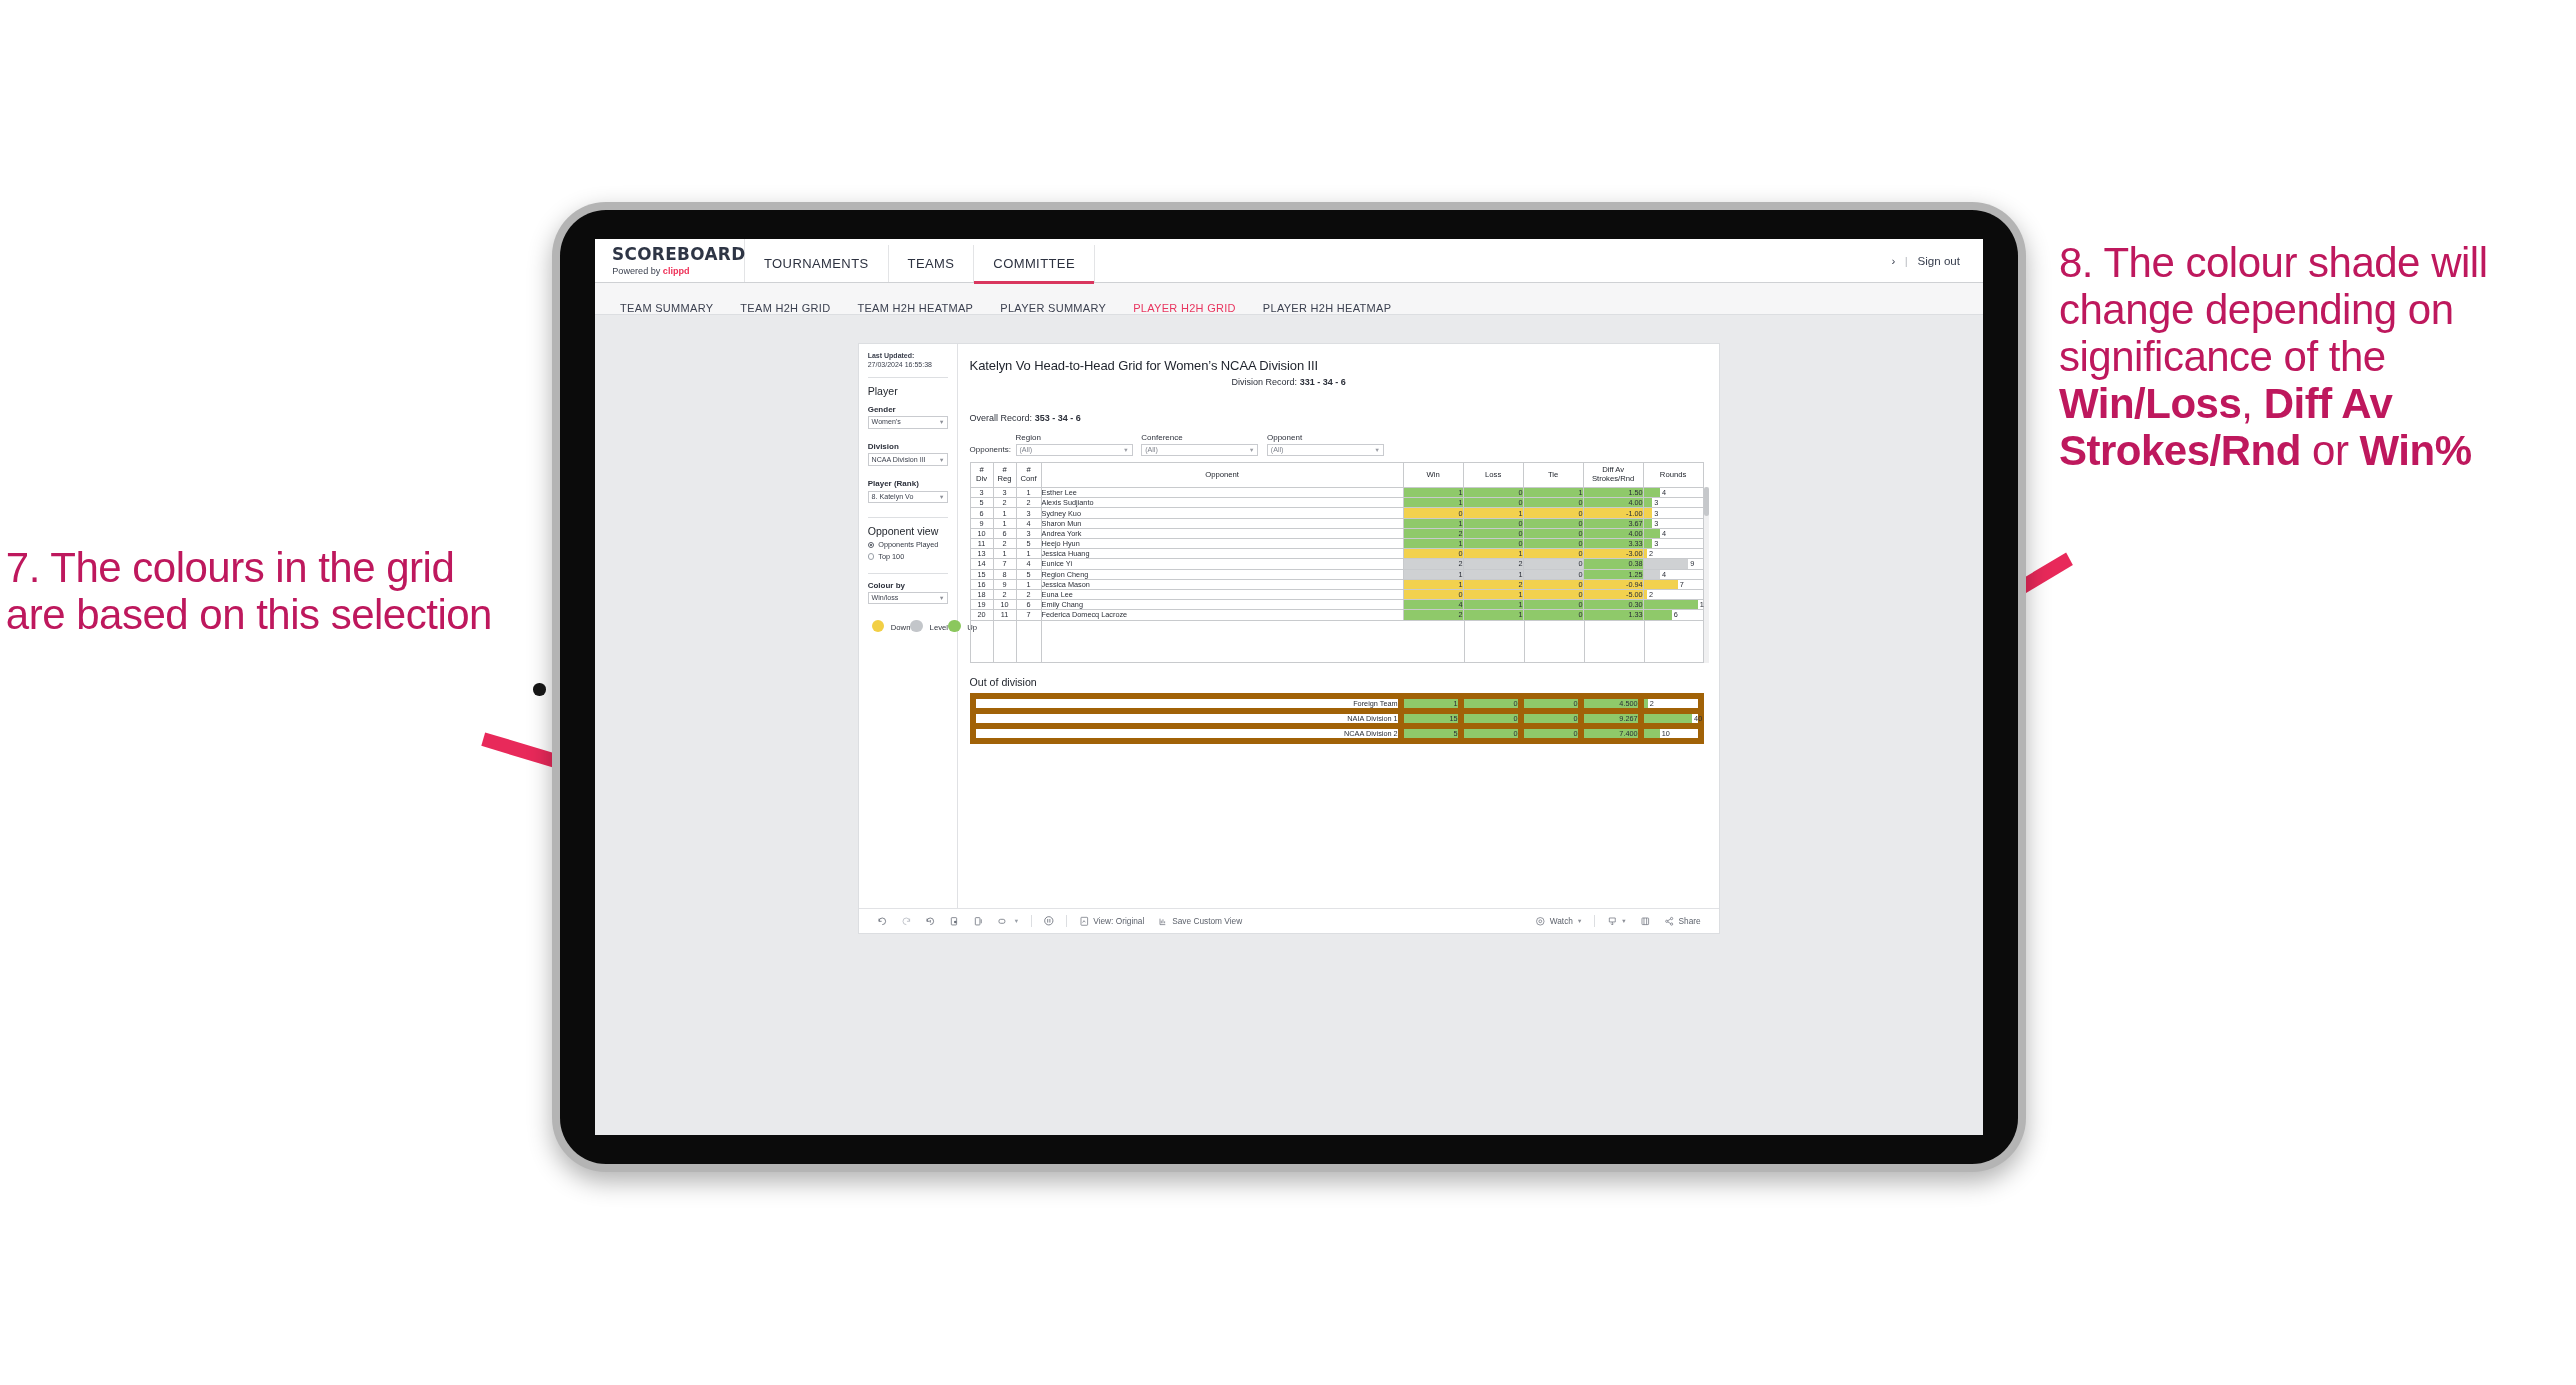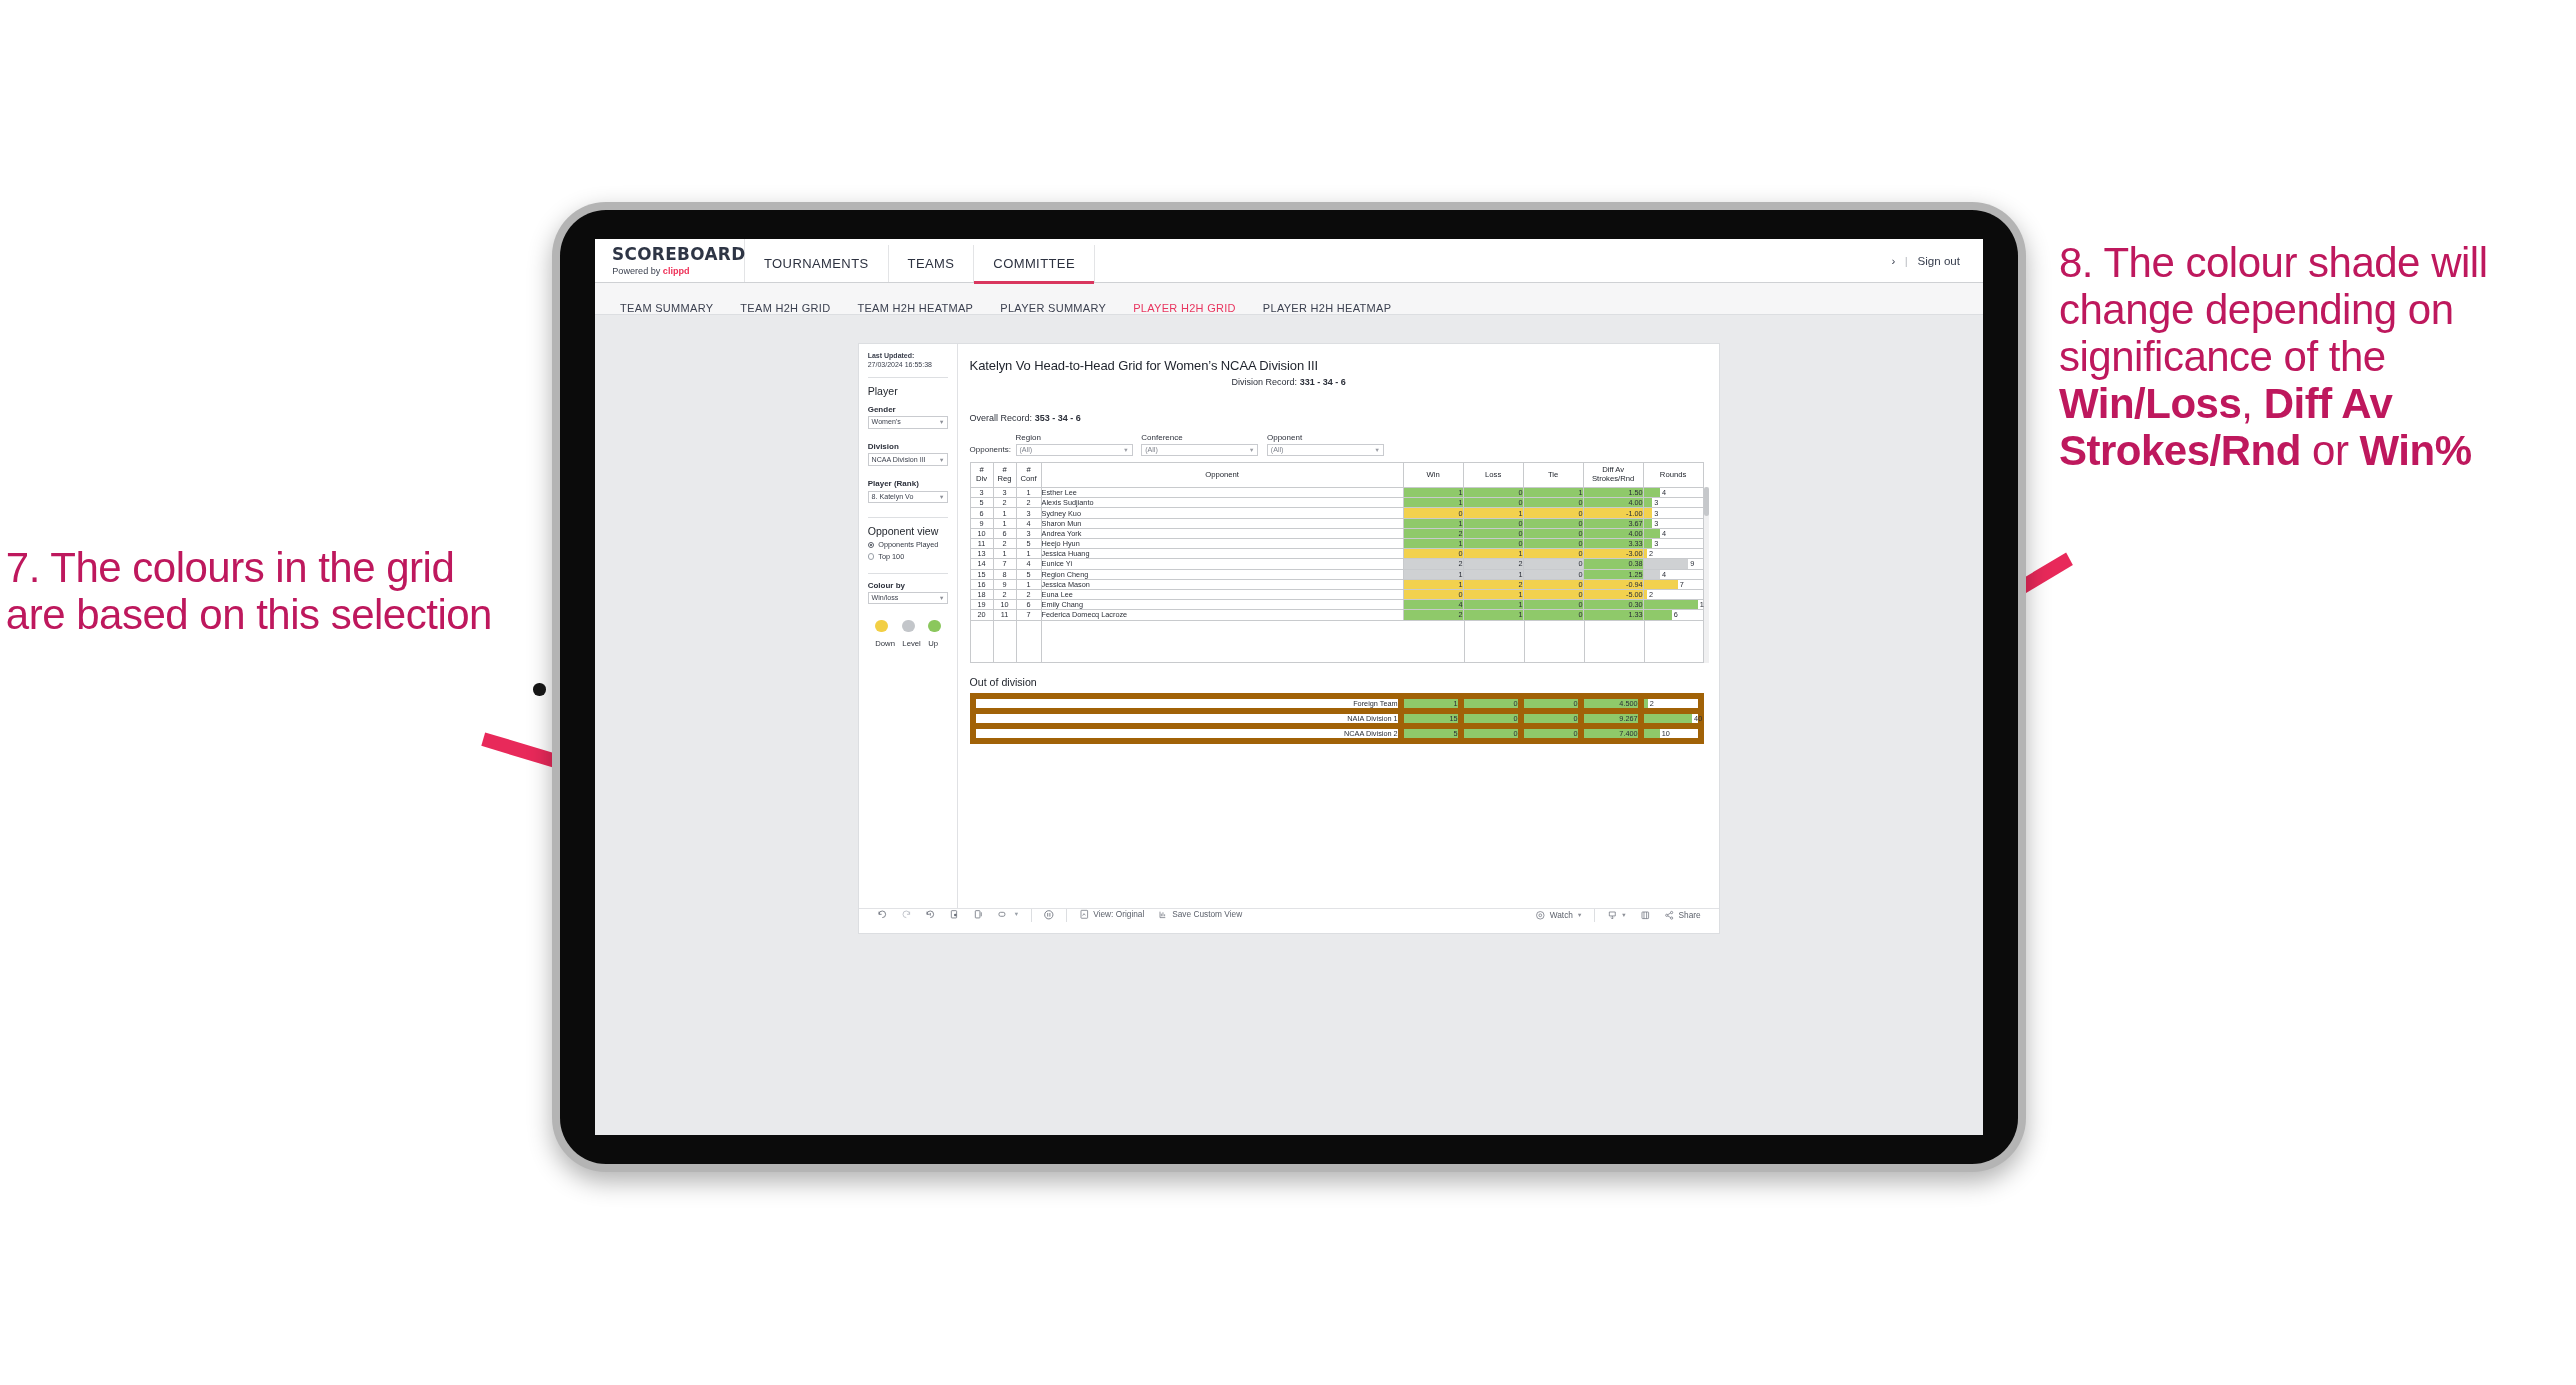--- a/index.html
+++ b/index.html
@@ -146,21 +146,21 @@
     border:1px solid #9aa0a8; background:#fff; flex:0 0 auto;
     position: relative;
   }
   .radio.on { border-color:#5a5f6a; }
   .radio.on::after {
     content:""; position:absolute; left:1.4px; top:1.4px;
     width:1.9px; height:1.9px; border-radius:50%; background:#3c4149;
   }
   .radio-label { font-size: 7.3px; color:#353a45; }
   .legend-dots { display:flex; justify-content: space-around; padding: 0 3.9px; margin-top: 15.4px;}
-  .legend-col { display:flex; flex-direction:column; align-items:flex-start; gap:6.7px; }
+  .legend-col { display:flex; align-items:flex-end; gap:6.7px; }
   .dot { width: 12.5px; height:12.5px; border-radius:50%; }
   .dot.down { background:#f2cf45; }
   .dot.level { background:#c3c6ca; }
   .dot.up { background:#8bc75d; }
   .legend-lab { font-size: 7.7px; color:#2f333c; }
 
   
   #pane { flex:1 1 auto; padding: 13.5px 15.4px 0 11.6px; min-width:0; display:flex; flex-direction:column; }
   .viz-title { font-size: 13px; color:#1e222b; font-weight:400; letter-spacing:-0.1px; }
   .records { display:flex; margin-top: 4.8px; font-size: 9px; color:#2c303a; }
@@ -211,21 +211,21 @@
 
   .ood-title { font-size: 10.6px; color:#22262e; margin: 13.5px 0 4.8px 0; }
   table.ood { border-collapse: collapse; width:100%; table-layout: fixed; font-size: 7.3px; color:#2a2e37; }
   table.ood td { border:6px solid #a16207; height: 12px; padding:0; }
   td.oodname { text-align:right; padding-right:3.9px; background:#fff; }
 
   
   #toolbar {
     flex: 0 0 auto; height: 25px; background:#fff;
     border-top: 1px solid #e1e2e5;
-    display:flex; align-items:flex-start; gap:0;
+    display:flex; align-items:center; gap:0;
     padding: 0 11.6px; font-size: 8.3px; color:#5d626c;
   }
   .tb { display:flex; align-items:center; gap:3.9px; padding: 0 6.7px; white-space:nowrap; }
   .tb svg { display:block; }
   .tbsep { width:1px; height:12.5px; background:#dcdee1; margin:0 4.8px; }
   .tb-right { margin-left:auto; display:flex; align-items:center; }
 </style>
 </head>
 <body>
 

